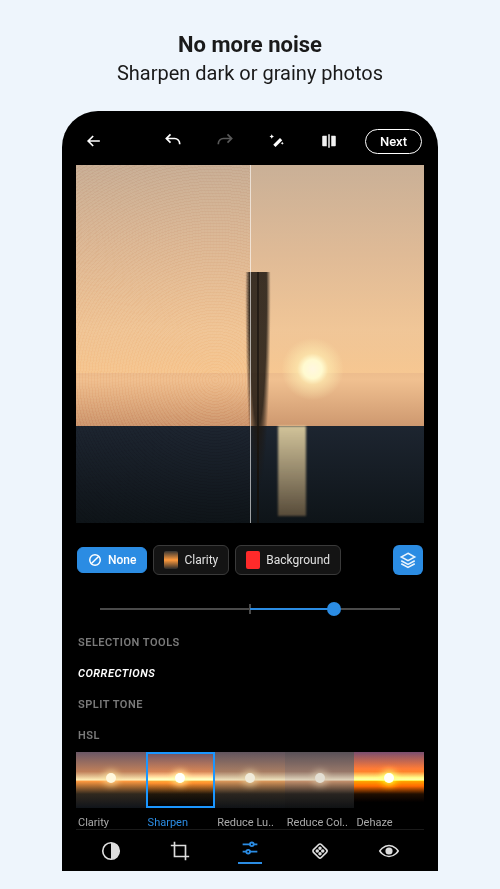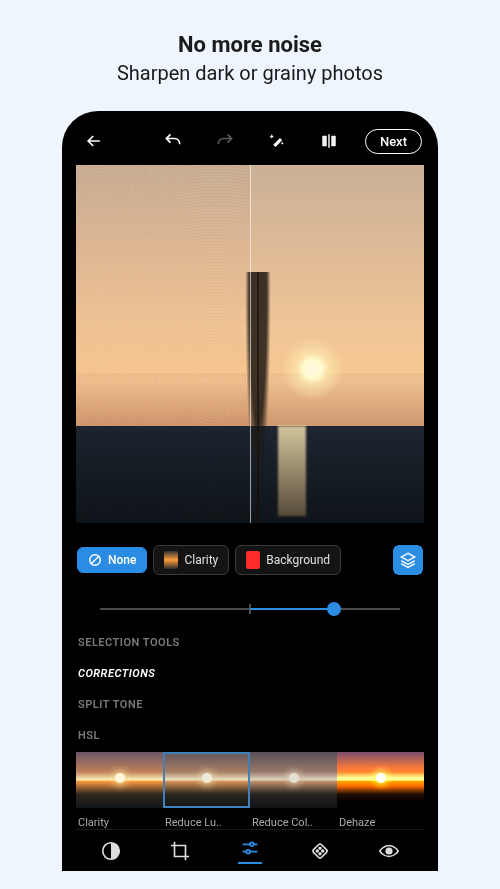--- a/index.html
+++ b/index.html
@@ -370,20 +370,24 @@
     <div class="tab">SPLIT TONE</div>
     <div class="tab">HSL</div>
   </div>
 
   <div class="filters">
     <div class="filter">
       <div class="filter-thumb"></div>
       <div class="filter-label">Clarity</div>
     </div>
     <div class="filter">
+      <div class="filter-thumb v2"></div>
+      <div class="filter-label active">Sharpen</div>
+    </div>
+    <div class="filter">
       <div class="filter-thumb v3"></div>
       <div class="filter-label">Reduce Lu..</div>
     </div>
     <div class="filter">
       <div class="filter-thumb v4"></div>
       <div class="filter-label">Reduce Col..</div>
     </div>
     <div class="filter">
       <div class="filter-thumb v5"></div>
       <div class="filter-label">Dehaze</div>

